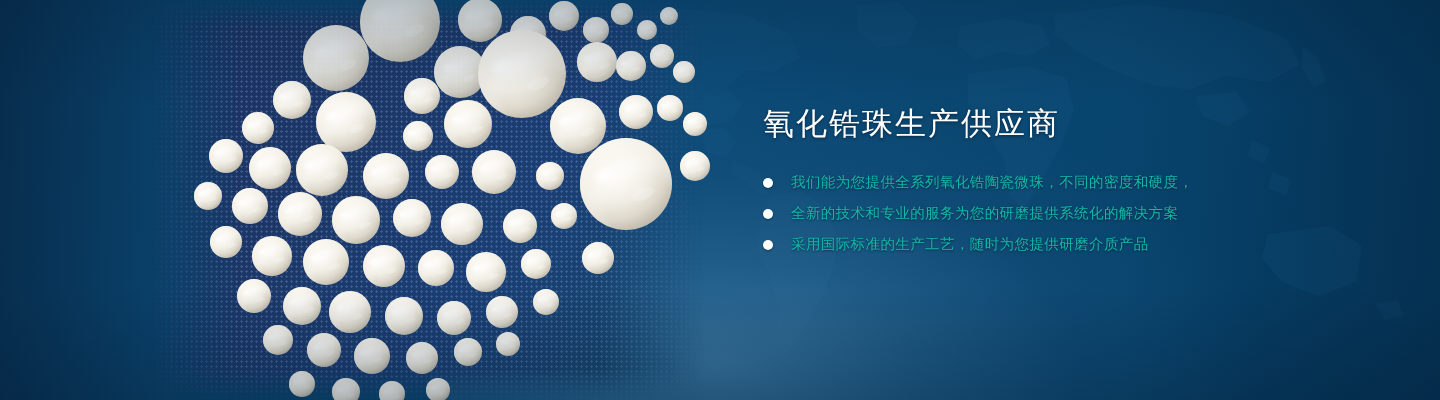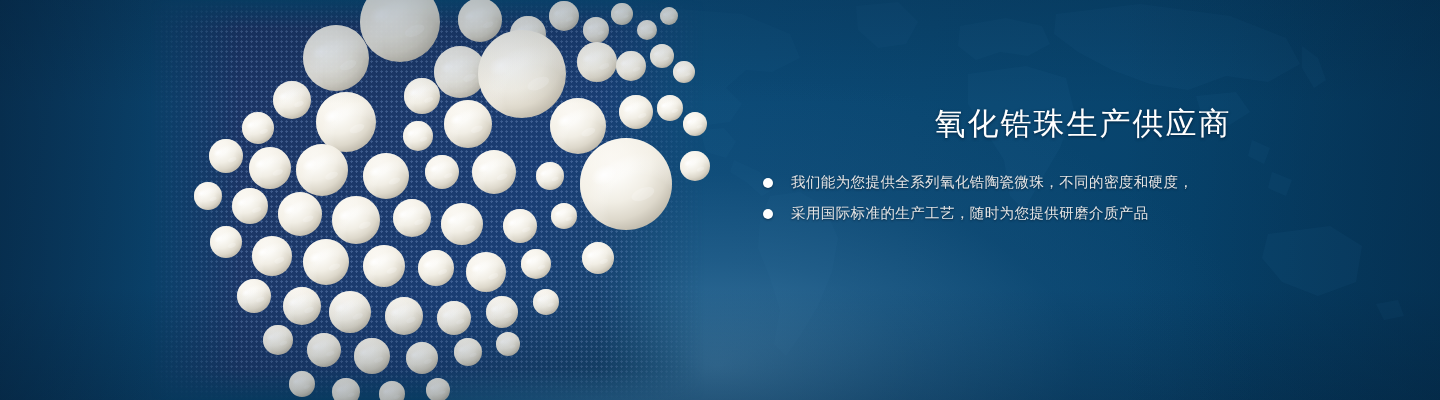--- a/index.html
+++ b/index.html
@@ -116,36 +116,35 @@
 
   .headline {
     margin: 0;
     font-size: 31px;
     font-weight: 400;
     line-height: 40px;
     letter-spacing: 2px;
     color: #ffffff;
     text-shadow: 0 1px 3px rgba(3,26,48,.75);
     white-space: nowrap;
-    text-align: center;
   }
 
   .bullets {
     list-style: none;
     margin: 27px 0 0 0;
     padding: 0;
   }
 
   .bullet {
     position: relative;
     padding-left: 28px;
     margin-bottom: 8px;
     font-size: 14.5px;
     line-height: 23px;
-    color: #e5e5e5;
+    color: #14b8a6;
     letter-spacing: .4px;
     text-shadow: 0 1px 2px rgba(4,28,50,.7);
   }
   .bullet:last-child { margin-bottom: 0; }
 
   .bullet .dot {
     position: absolute;
     left: 0;
     top: 7px;
     width: 10px;
@@ -309,18 +308,22 @@
   <div class="copy">
     <h1 class="headline">氧化锆珠生产供应商</h1>
 
     <ul class="bullets">
       <li class="bullet">
         <span class="dot"></span>
         <span class="line">我们能为您提供全系列氧化锆陶瓷微珠，不同的密度和硬度，</span>
       </li>
       <li class="bullet">
         <span class="dot"></span>
+        <span class="line">全新的技术和专业的服务为您的研磨提供系统化的解决方案</span>
+      </li>
+      <li class="bullet">
+        <span class="dot"></span>
         <span class="line">采用国际标准的生产工艺，随时为您提供研磨介质产品</span>
       </li>
     </ul>
   </div>
 
 </div>
 
 </body></html>

